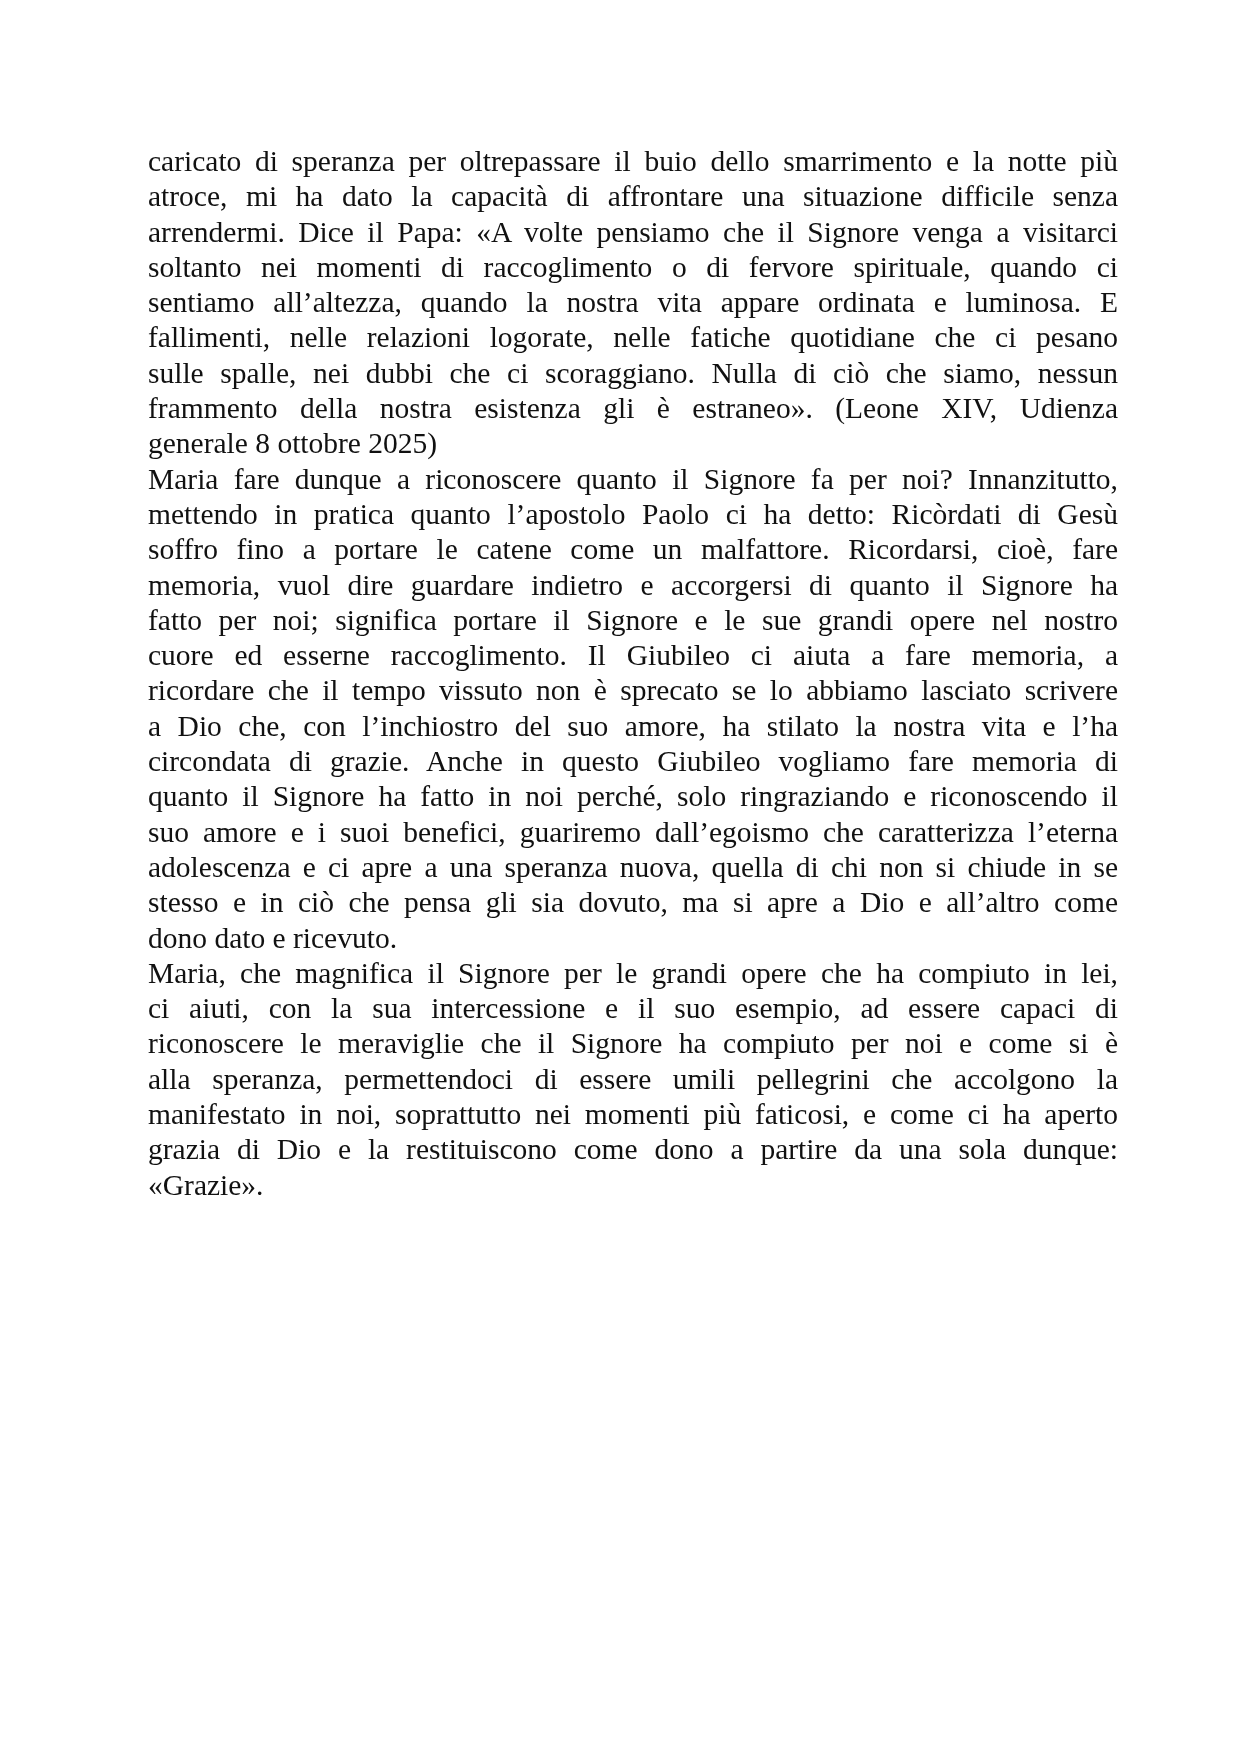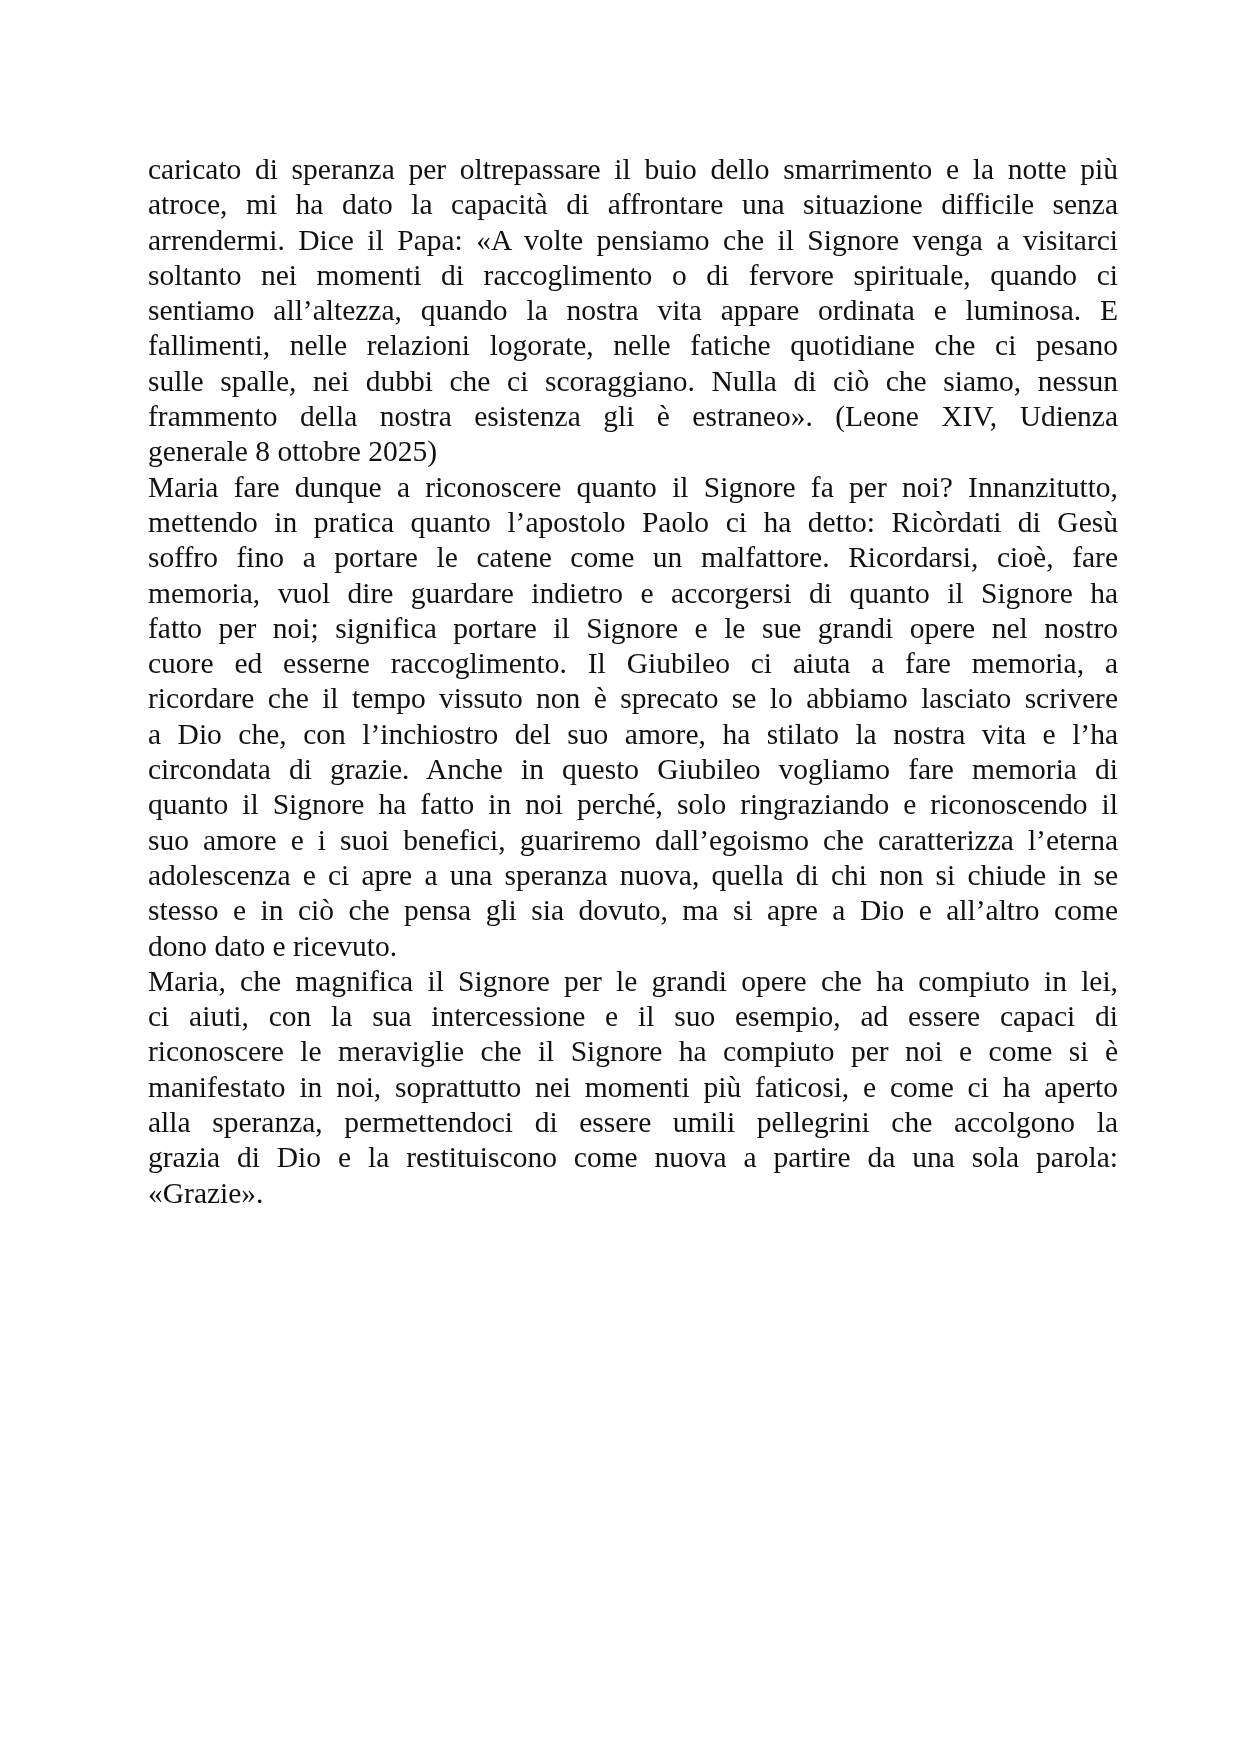--- a/index.html
+++ b/index.html
@@ -9,21 +9,21 @@
   }
   body {
     width: 1240px;
     height: 1754px;
     position: relative;
     overflow: hidden;
   }
   .page {
     position: absolute;
     left: 148px;
-    top: 152px;
+    top: 144px;
     width: 970px;
     font-family: "Liberation Serif", "DejaVu Serif", serif;
     font-size: 29.5px;
     line-height: 35.3px;
     color: #111111;
   }
   .line {
     display: block;
     white-space: nowrap;
     text-align: justify;
@@ -66,19 +66,19 @@
         <span class="line"><span>quanto il Signore ha fatto in noi perché, solo ringraziando e riconoscendo il</span></span>
         <span class="line"><span>suo amore e i suoi benefici, guariremo dall’egoismo che caratterizza l’eterna</span></span>
         <span class="line"><span>adolescenza e ci apre a una speranza nuova, quella di chi non si chiude in se</span></span>
         <span class="line"><span>stesso e in ciò che pensa gli sia dovuto, ma si apre a Dio e all’altro come</span></span>
         <span class="line last"><span>dono dato e ricevuto.</span></span>
       </div>
       <div>
         <span class="line"><span>Maria, che magnifica il Signore per le grandi opere che ha compiuto in lei,</span></span>
         <span class="line"><span>ci aiuti, con la sua intercessione e il suo esempio, ad essere capaci di</span></span>
         <span class="line"><span>riconoscere le meraviglie che il Signore ha compiuto per noi e come si è</span></span>
+        <span class="line"><span>alla speranza, permettendoci di essere umili pellegrini che accolgono la</span></span>
         <span class="line"><span>manifestato in noi, soprattutto nei momenti più faticosi, e come ci ha aperto</span></span>
-        <span class="line"><span>alla speranza, permettendoci di essere umili pellegrini che accolgono la</span></span>
-        <span class="line"><span>grazia di Dio e la restituiscono come nuova a partire da una sola parola:</span></span>
+        <span class="line"><span>grazia di Dio e la restituiscono come dono a partire da una sola dunque:</span></span>
         <span class="line last"><span>«Grazie».</span></span>
       </div>
     </div>
 </div>
 
 </body></html>

